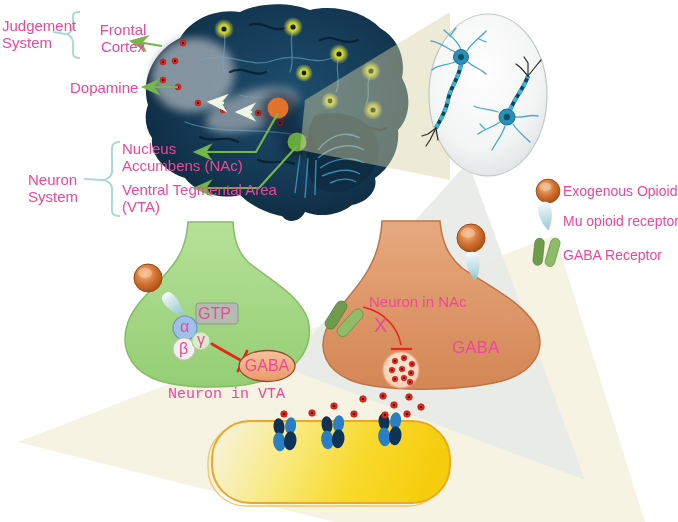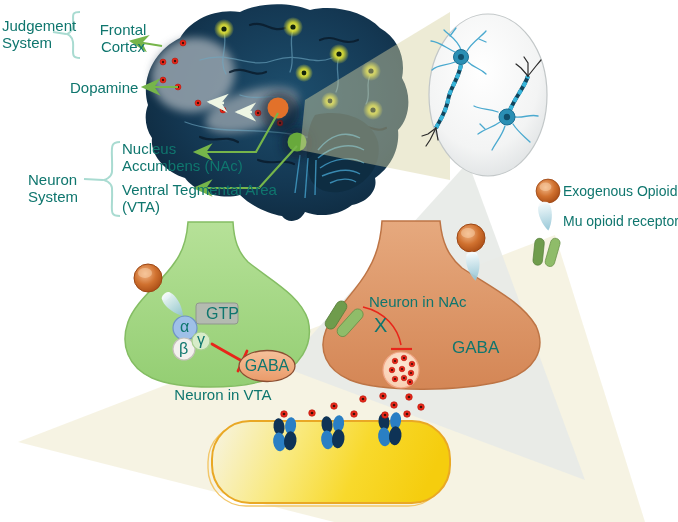--- a/index.html
+++ b/index.html
@@ -1,19 +1,19 @@
 <!DOCTYPE html>
 <html><head>
 <meta charset="utf-8">
 <style>
   html,body{margin:0;padding:0;background:#fff;}
   .canvas{position:relative;width:678px;height:522px;background:#ffffff;overflow:hidden;
           font-family:"Liberation Sans",sans-serif;}
   .art{position:absolute;left:0;top:0;}
-  .lbl{position:absolute;color:#0f766e;font-size:15px;line-height:1.13;}
+  .lbl{position:absolute;color:#ec4899;font-size:15px;line-height:1.13;}
   .nowrap{white-space:nowrap;}
   .center{text-align:center;}
   .legend-lbl{font-size:14px;}
   .greek{font-size:16px;}
 </style>
 </head>
 <body>
 
 <div class="canvas">
 
@@ -353,30 +353,31 @@
 <div class="lbl" style="left:28px;top:172px;width:62px;">Neuron System</div>
 
 <div class="lbl" style="left:122px;top:182px;width:158px;">Ventral Tegmental Area (VTA)</div>
 
 <div class="lbl" style="left:122px;top:141px;width:125px;">Nucleus Accumbens (NAc)</div>
 
 <div class="lbl legend-lbl nowrap" style="left:563px;top:184px;">Exogenous Opioid</div>
 
 <div class="lbl legend-lbl nowrap" style="left:563px;top:214px;">Mu opioid receptor</div>
 
-
-<div class="lbl nowrap" style="left:206px;top:305px;width:38px;font-size:16px;">GTP</div>
+<div class="lbl legend-lbl nowrap" style="left:563px;top:248px;">GABA Receptor</div>
+
+<div class="lbl nowrap" style="left:198px;top:305px;width:38px;font-size:16px;">GTP</div>
 
 <div class="lbl greek nowrap" style="left:180px;top:318px;">α</div>
 <div class="lbl greek nowrap" style="left:179px;top:340px;">β</div>
 <div class="lbl greek nowrap" style="left:197px;top:331px;">γ</div>
 
 <div class="lbl nowrap center" style="left:239px;top:357px;width:56px;font-size:16px;">GABA</div>
 
-<div class="lbl nowrap center" style="left:168px;top:387px;width:110px;">Neuron in VTA</div>
+<div class="lbl nowrap center" style="left:168px;top:387px;width:110px;font-family:Liberation Mono, monospace;">Neuron in VTA</div>
 
 <div class="lbl nowrap" style="left:369px;top:294px;">Neuron in NAc</div>
 
 <div class="lbl nowrap" style="left:374px;top:314px;font-size:20px;">X</div>
 
 <div class="lbl nowrap" style="left:452px;top:338px;font-size:17px;">GABA</div>
 
 </div>
 
 </body></html>

